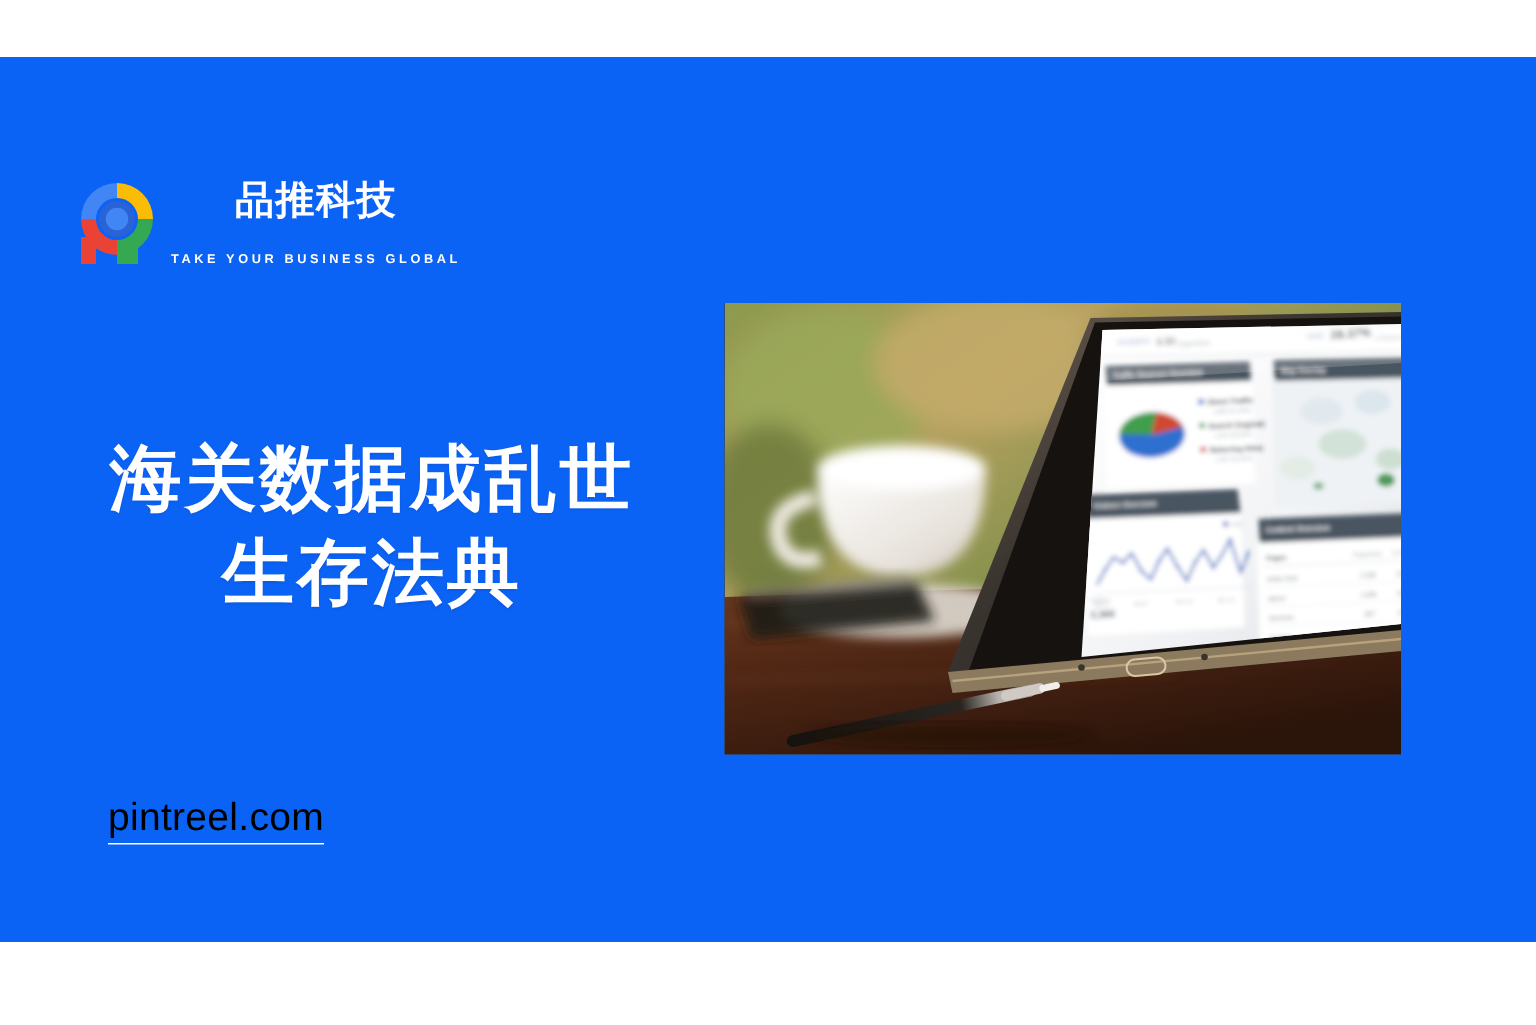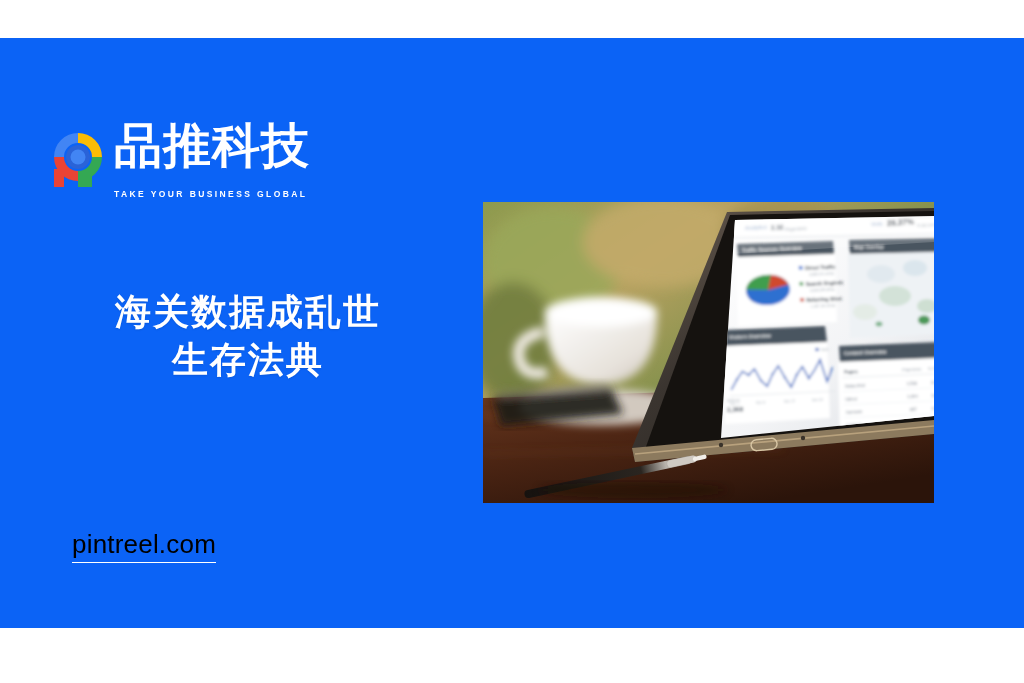--- a/index.html
+++ b/index.html
@@ -47,21 +47,21 @@
     display: block;
   }
   .logo-text {
     display: flex;
     flex-direction: column;
     justify-content: center;
     padding-top: 2px;
   }
   .logo-cn {
     font-family: "DejaVu Sans", "Liberation Sans", sans-serif;
-    font-size: 48px;
+    font-size: 26px;
     font-weight: bold;
     color: #ffffff;
     line-height: 1.05;
     letter-spacing: 1px;
     white-space: nowrap;
     text-align: center;
   }
   .logo-tag {
     font-family: "Liberation Sans", sans-serif;
     font-size: 8.5px;
@@ -76,21 +76,21 @@
   
   .headline {
     position: absolute;
     left: 58px;
     top: 288px;
     width: 380px;
     text-align: center;
     color: #ffffff;
     font-family: "DejaVu Serif", "Liberation Serif", serif;
     font-weight: bold;
-    font-size: 36px;
+    font-size: 48px;
     line-height: 1.32;
     letter-spacing: 2px;
     text-shadow: 0 1px 2px rgba(0,0,0,0.10);
   }
   .headline-line {
     display: block;
     white-space: nowrap;
   }
 
   

